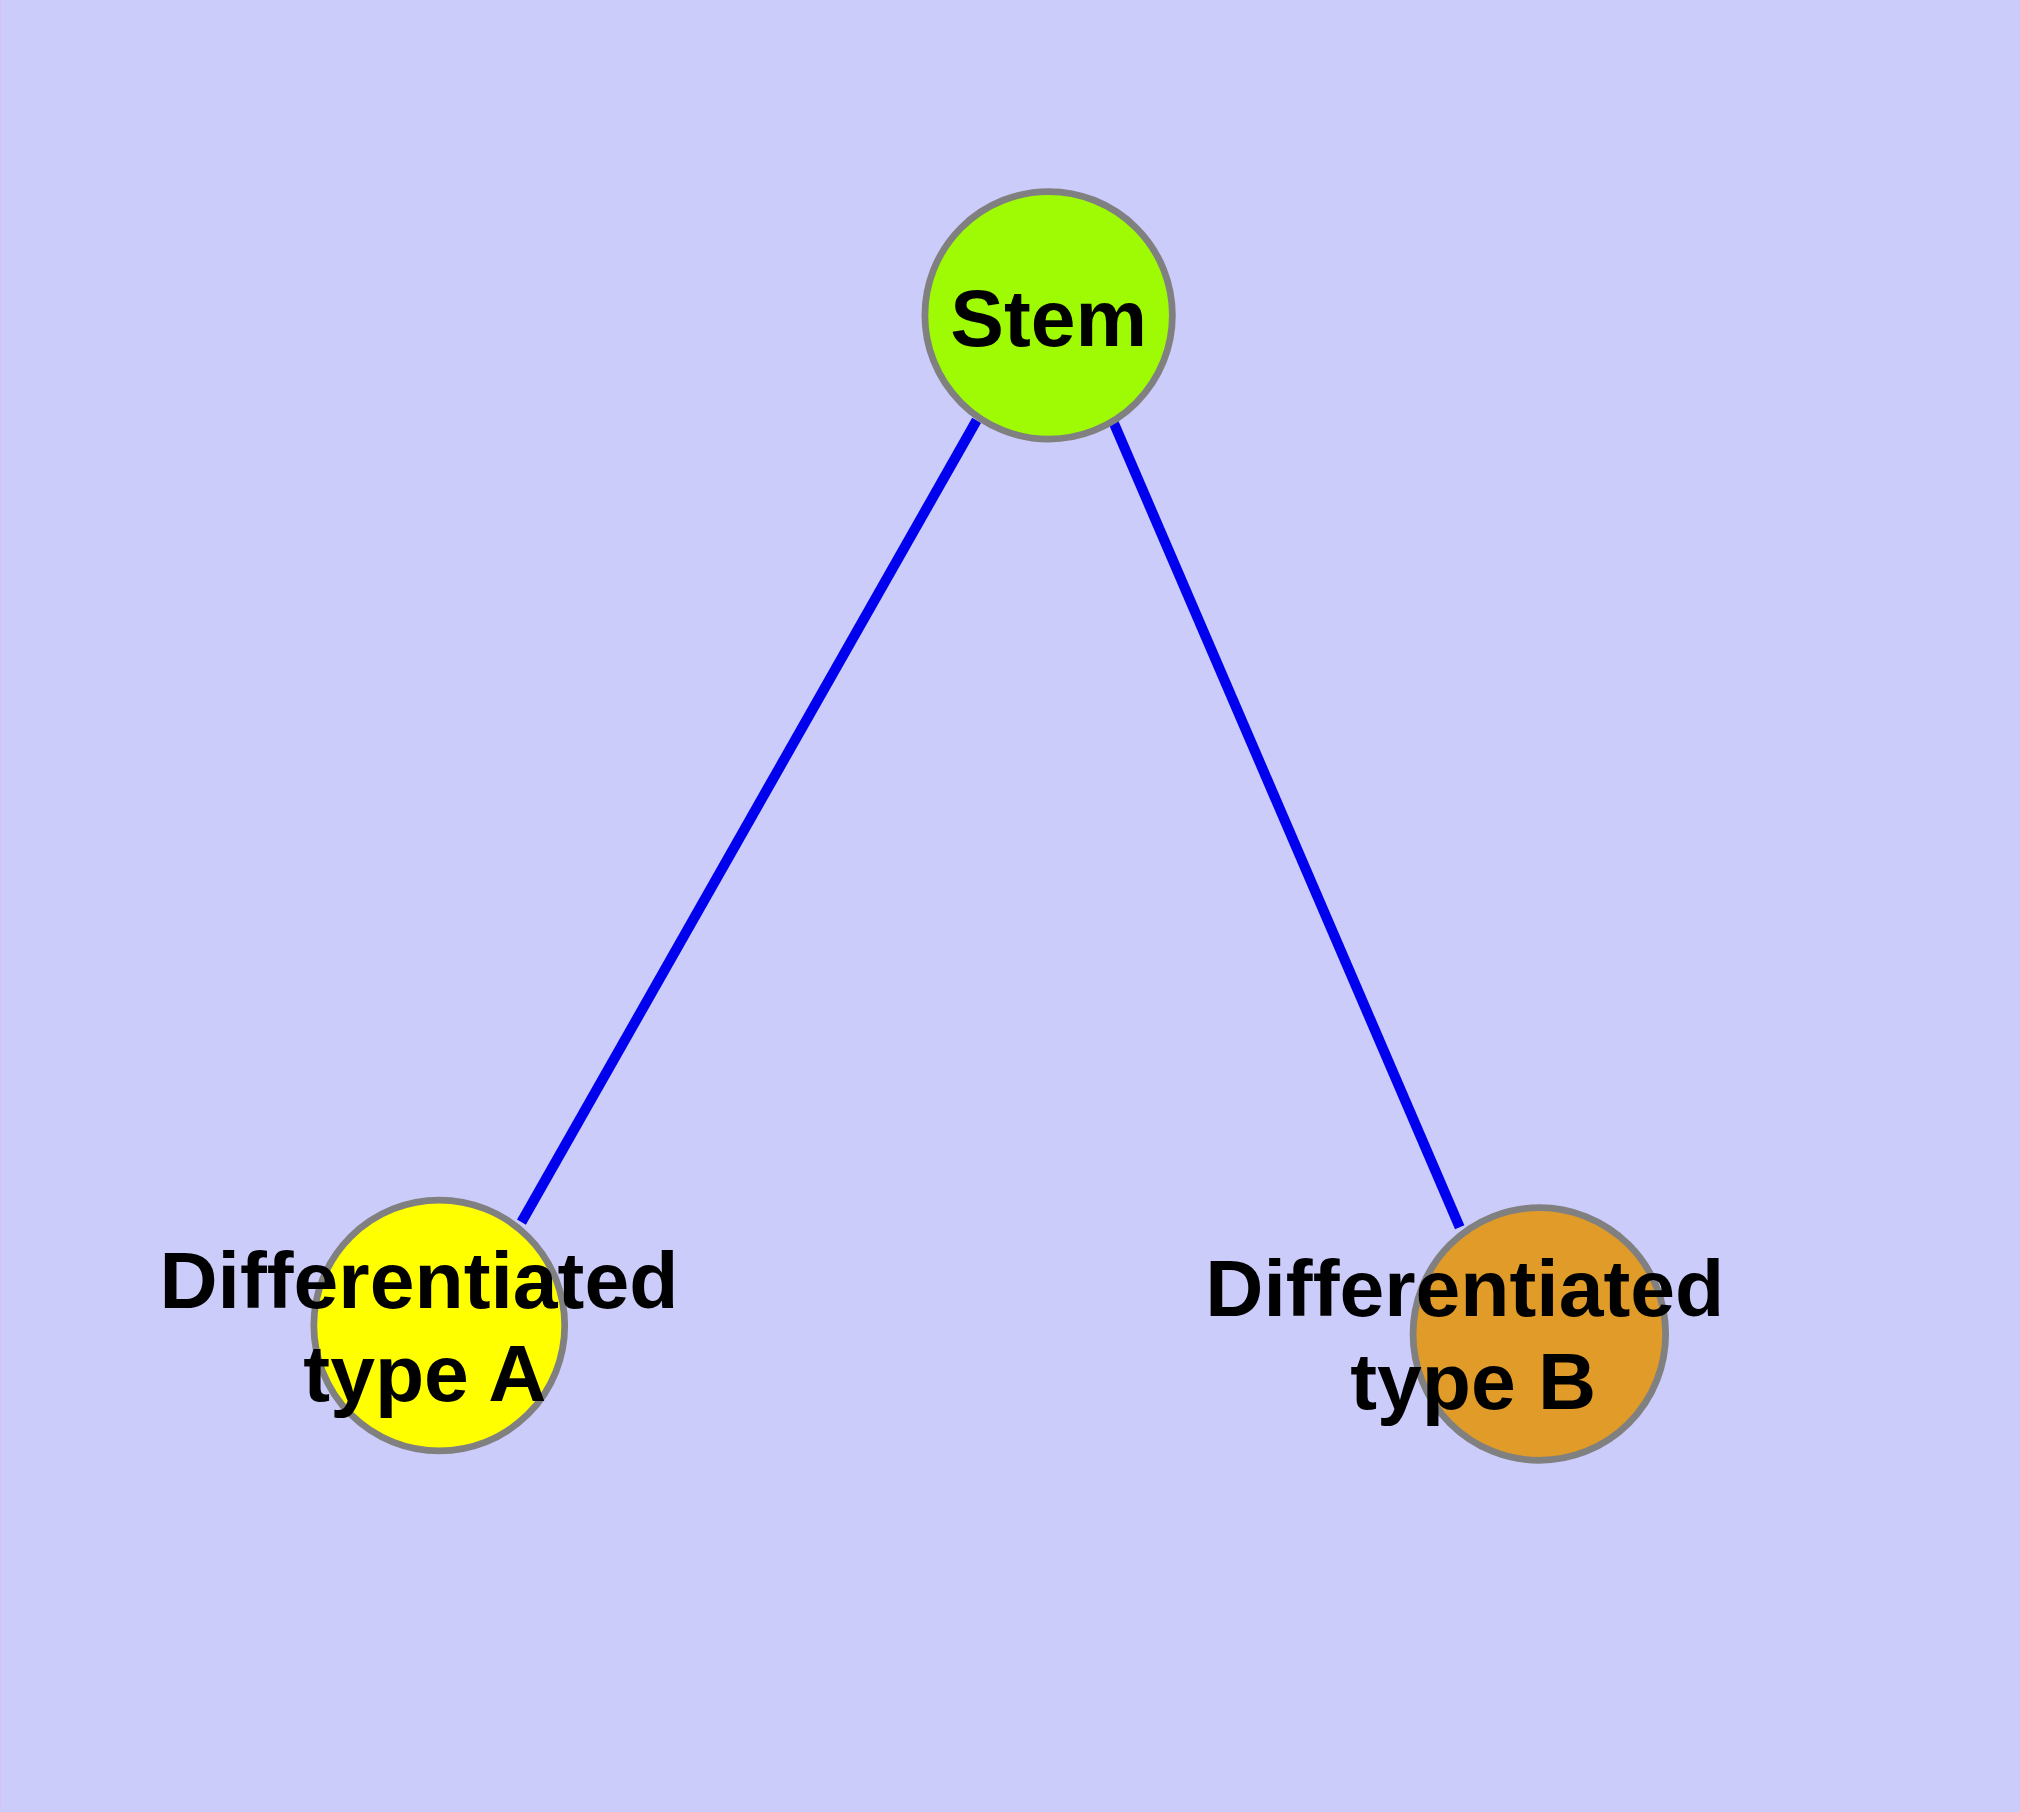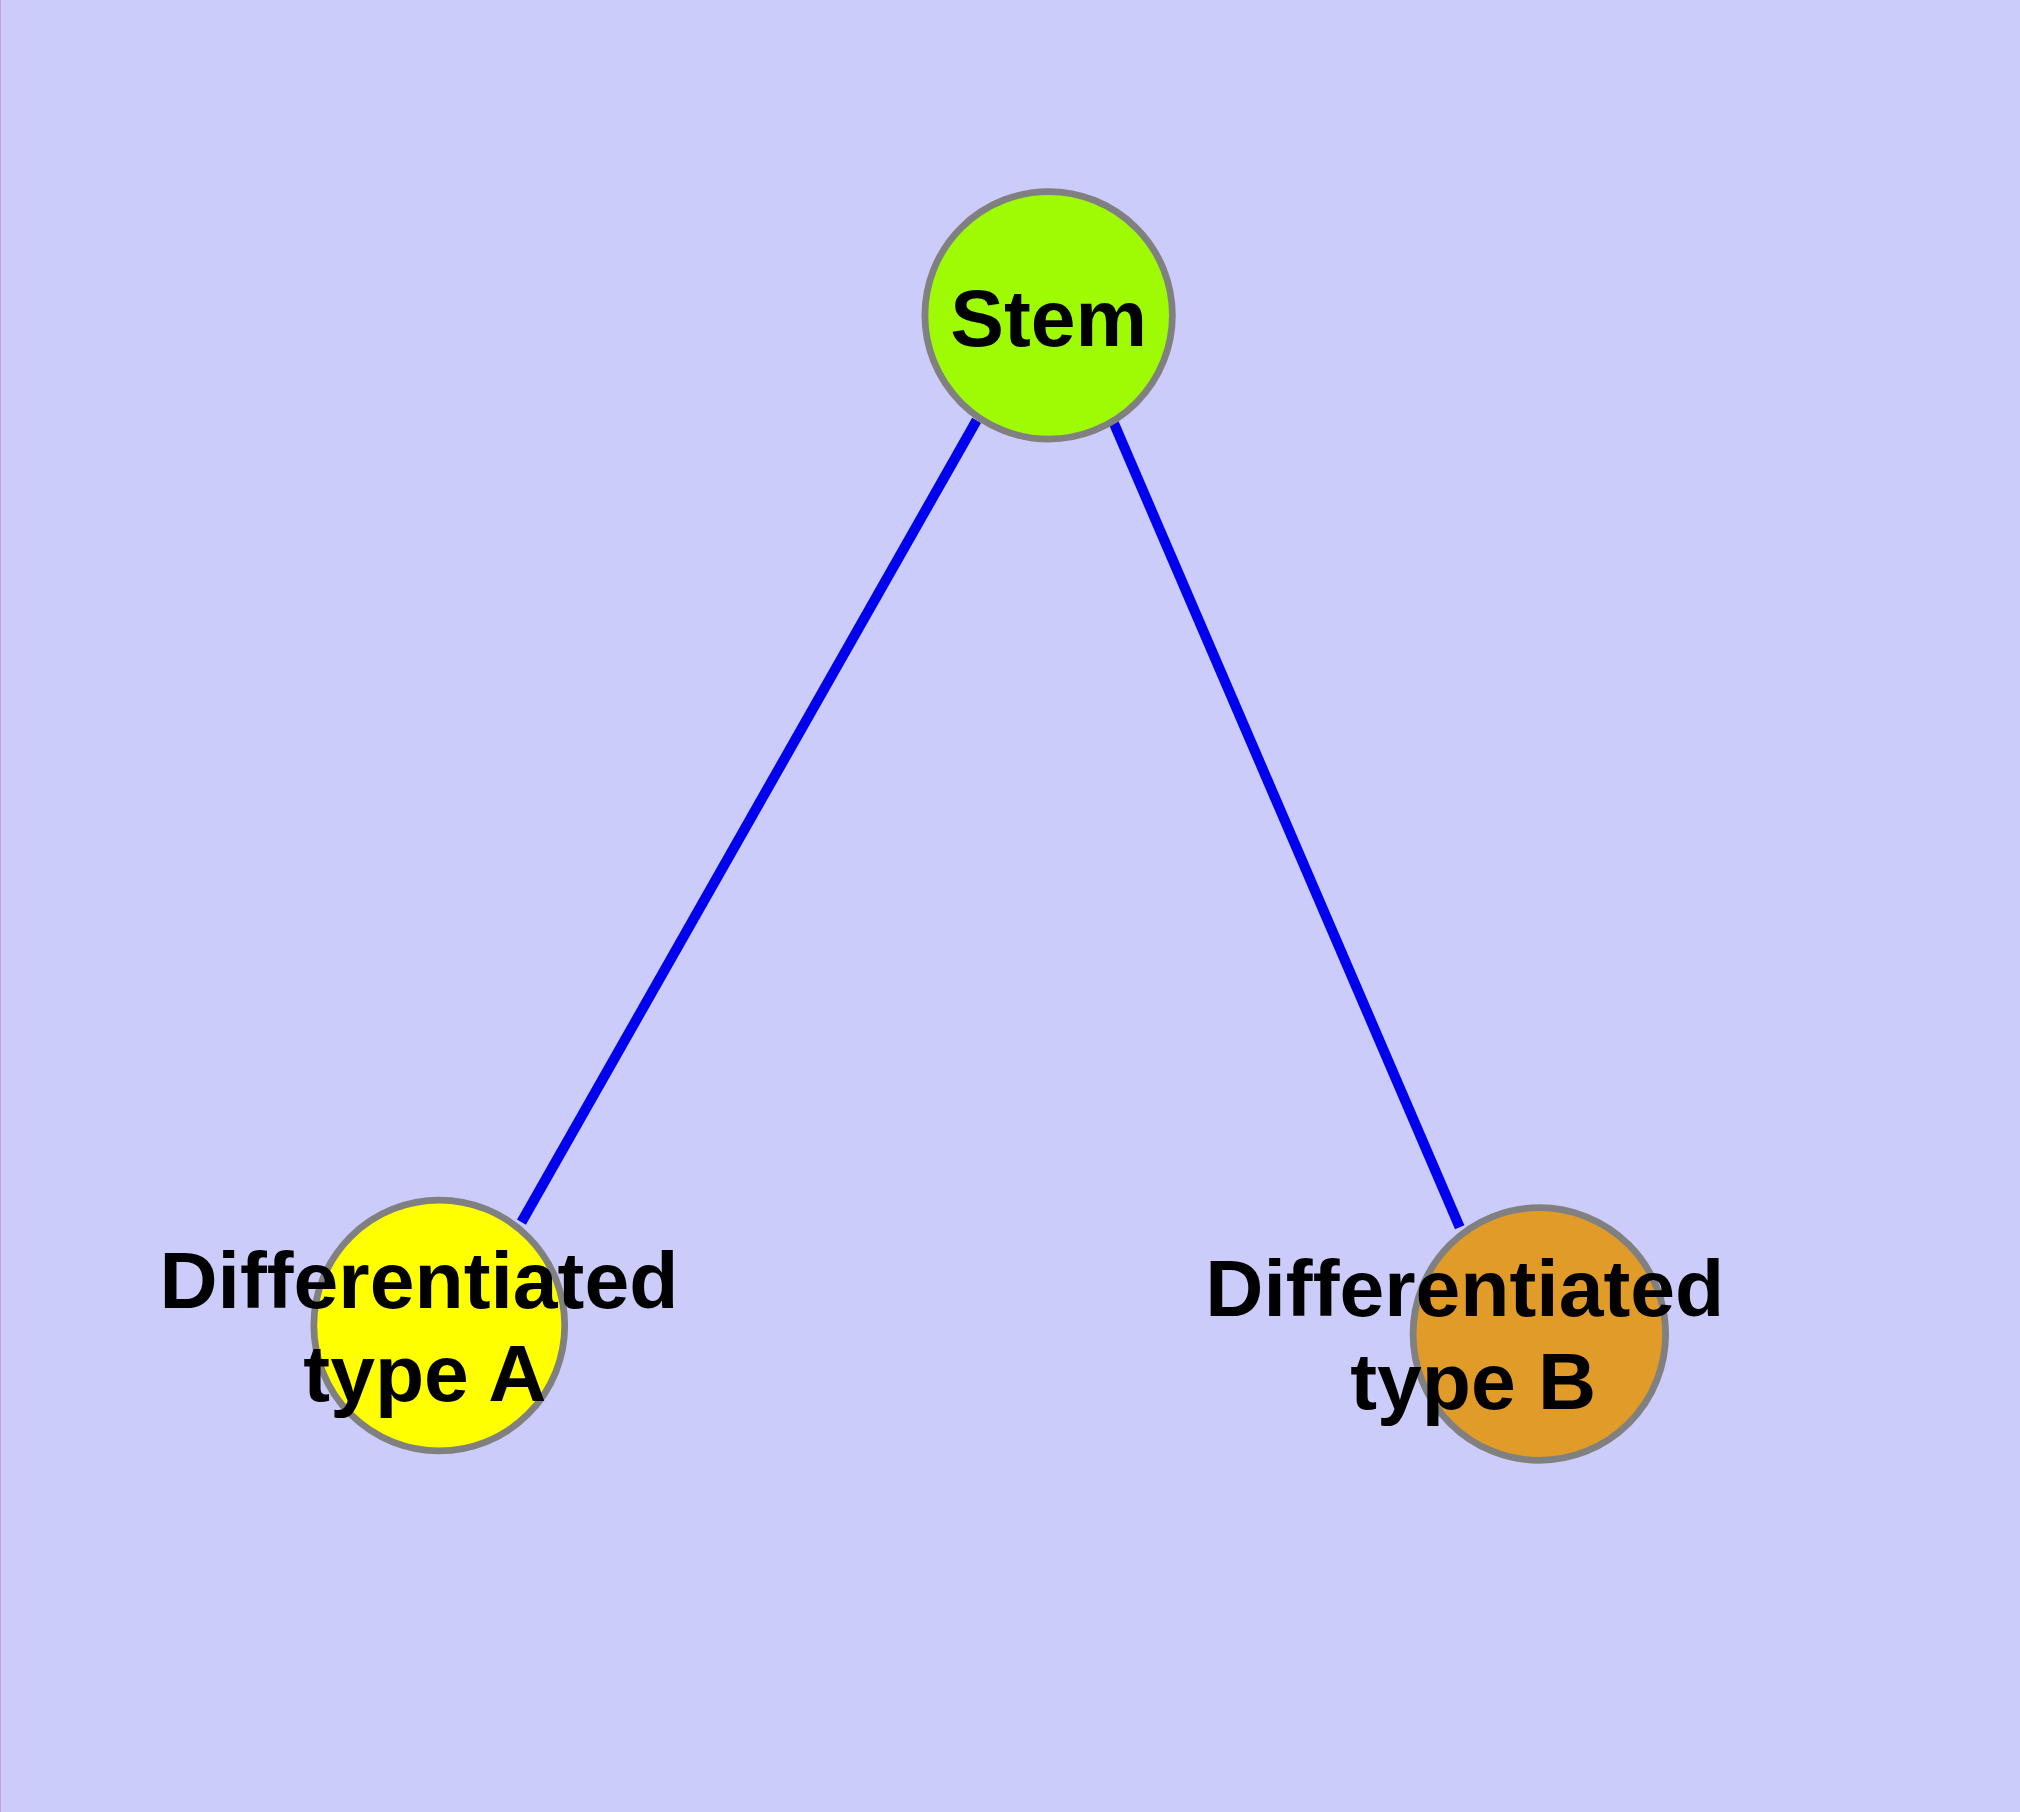--- a/index.html
+++ b/index.html
@@ -10,21 +10,21 @@
   body {
     width: 2021px;
     height: 1812px;
     overflow: hidden;
     font-family: "Liberation Sans", "DejaVu Sans", sans-serif;
   }
   #canvas {
     position: relative;
     width: 1770px;
     height: 1812px;
-    background: #be185d;
+    background: #f9a8d4;
   }
   #graph-svg {
     position: absolute;
     left: 0;
     top: 0;
     width: 2021px;
     height: 1812px;
     display: block;
   }
   .node-label {

